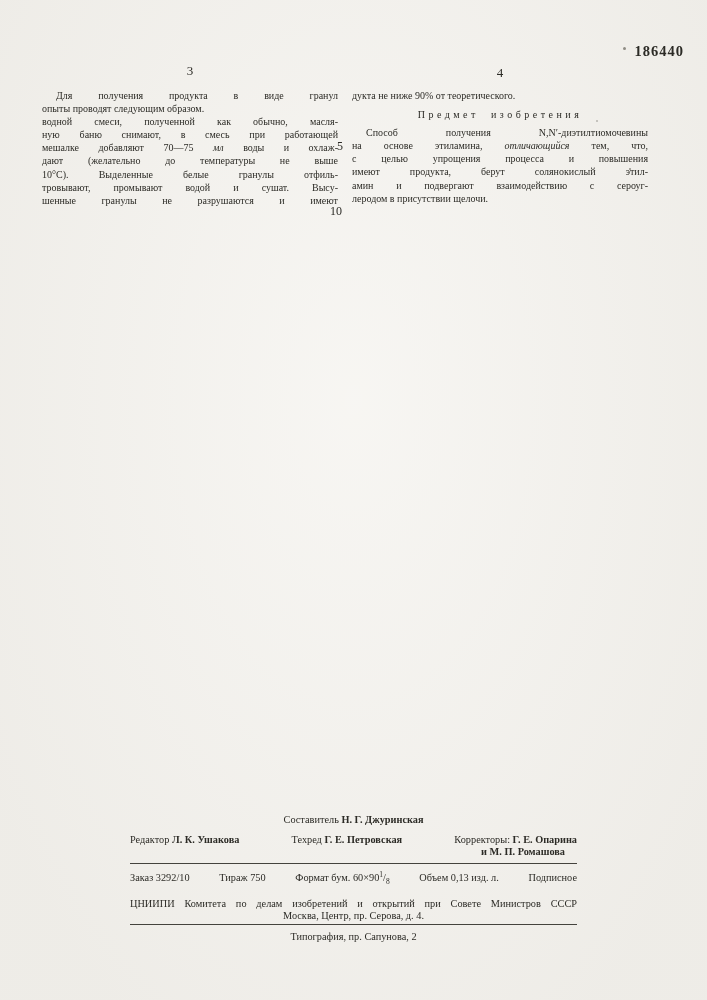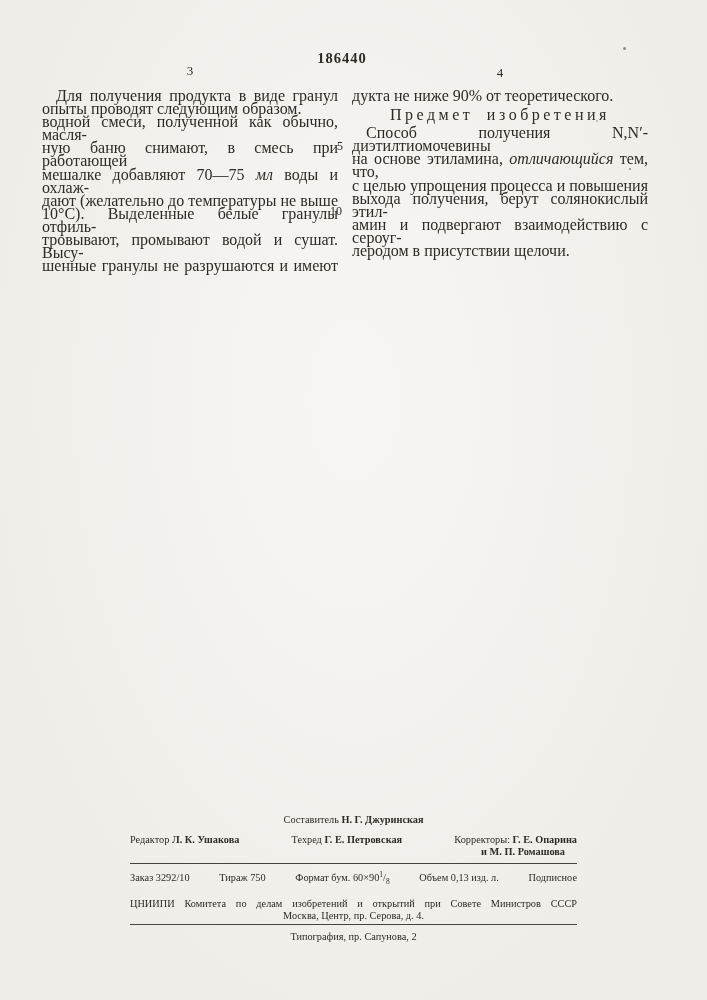--- a/index.html
+++ b/index.html
@@ -6,29 +6,29 @@
   .page{
     position:relative;
     width:707px;height:1000px;
     background:#f3f1ec;
     background-image:radial-gradient(ellipse at 50% 40%, rgba(255,255,255,0.35), rgba(0,0,0,0.02) 85%);
     font-family:"Liberation Serif","DejaVu Serif",serif;
     color:#2c2b26;
     overflow:hidden;
   }
   .patent-number{
-    position:absolute;top:50px;left:0;width:684px;
-    text-align:center;font-size:14.5px;font-weight:bold;letter-spacing:1px;
+    position:absolute;top:43px;left:0;width:684px;
+    text-align:right;font-size:14.5px;font-weight:bold;letter-spacing:1px;
   }
   .col-number{position:absolute;font-size:13px;text-align:center;width:296px;}
   .col-number.left{left:42px;top:63px;}
   .col-number.right{left:352px;top:65px;}
   .text-col{
     position:absolute;width:296px;top:89px;
-    font-size:16px;line-height:13.1px;
+    font-size:10px;line-height:13.1px;
   }
   .text-col.left{left:42px;}
   .text-col.right{left:352px;}
   .tline{text-align:left;}
   .tline.just{text-align:justify;text-align-last:justify;}
   .tline.ind{text-indent:14px;}
   .claim-heading{
     text-align:center;letter-spacing:3.5px;word-spacing:6px;
     margin-top:6px;margin-bottom:5px;
   }
@@ -81,21 +81,21 @@
 
   <div class="text-col right">
     <div>
         <div class="tline"><span>дукта не ниже 90% от теоретического.</span></div>
       </div>
     <div class="claim-heading">Предмет изобретения</div>
     <div>
         <div class="tline just ind"><span>Способ получения N,N′-диэтилтиомочевины</span></div>
         <div class="tline just"><span>на основе этиламина, </span><i>отличающийся</i><span> тем, что,</span></div>
         <div class="tline just"><span>с целью упрощения процесса и повышения</span></div>
-        <div class="tline just"><span>выхода получения, берут солянокислый этил-</span></div>
+        <div class="tline just"><span>имеют продукта, берут солянокислый этил-</span></div>
         <div class="tline just"><span>амин и подвергают взаимодействию с сероуг-</span></div>
         <div class="tline"><span>леродом в присутствии щелочи.</span></div>
       </div>
   </div>
 
   <div class="gutter-num n5">5</div>
   <div class="gutter-num n10">10</div>
 
   <div class="footer">
     <div class="f-center">

